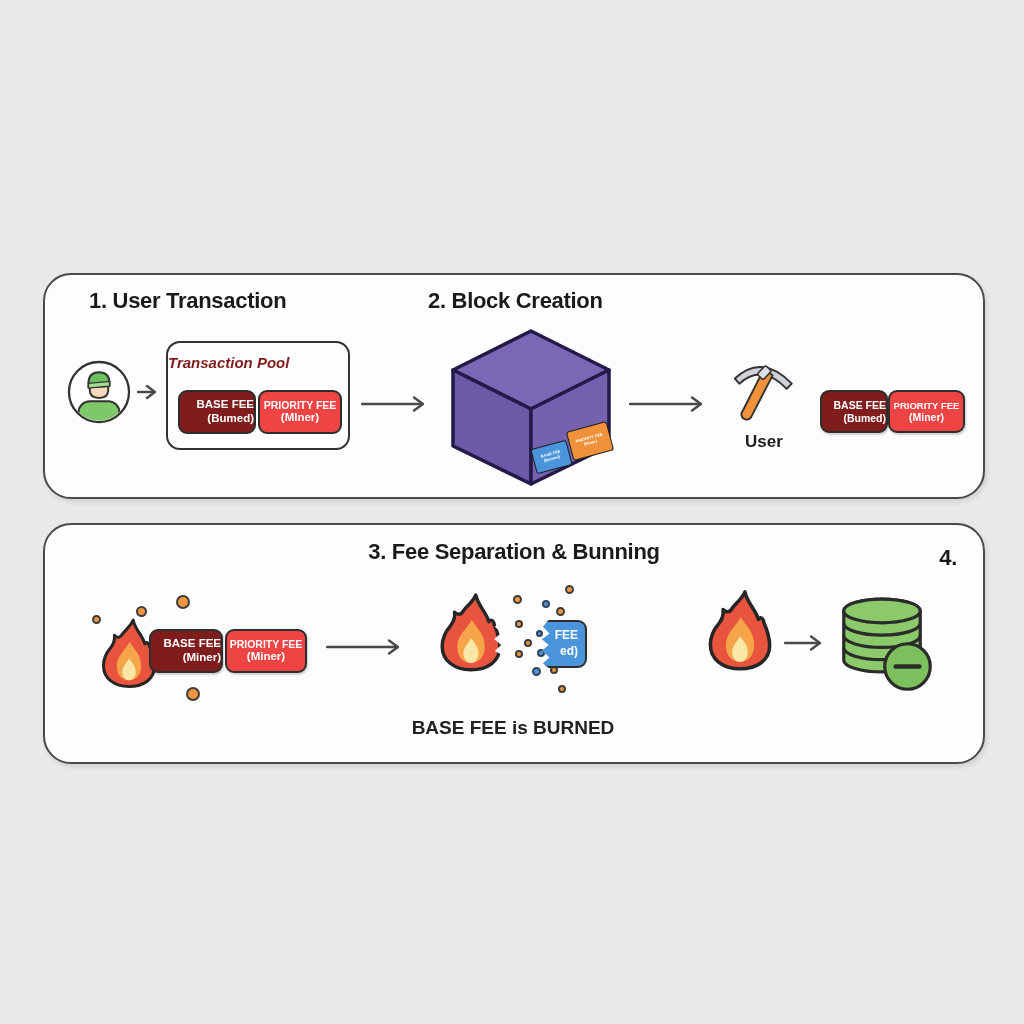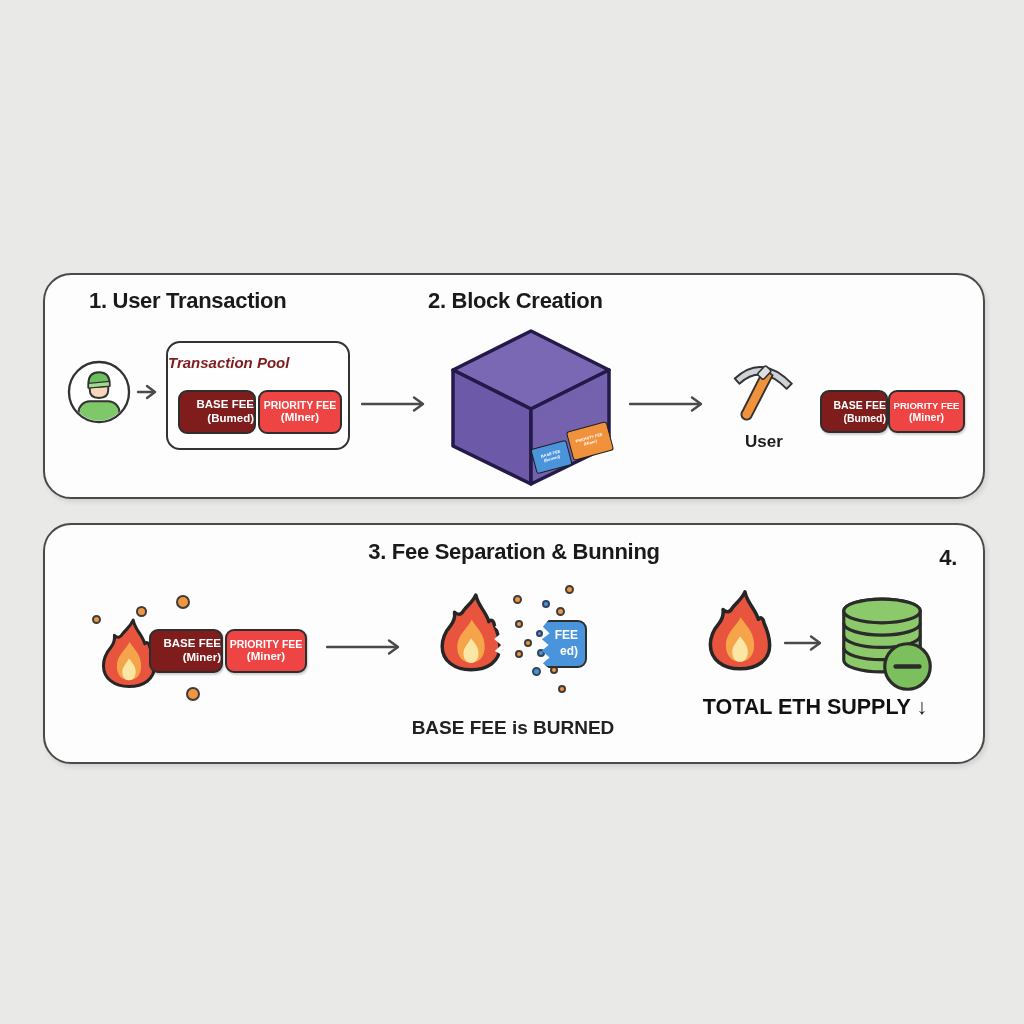--- a/index.html
+++ b/index.html
@@ -244,15 +244,14 @@
       <svg width="102" height="112" viewBox="0 0 112 114">
         <path d="M14 24 a42 13 0 0 1 84 0 v54 a42 13 0 0 1 -84 0 Z" fill="#8cc96b" stroke="#2b2b2b" stroke-width="3.5"></path>
         <ellipse cx="56" cy="24" rx="42" ry="13" fill="#8cc96b" stroke="#2b2b2b" stroke-width="3.5"></ellipse>
         <path d="M14 37.5 a42 13 0 0 0 84 0 M14 51 a42 13 0 0 0 84 0 M14 64.5 a42 13 0 0 0 84 0" fill="none" stroke="#2b2b2b" stroke-width="3.5"></path>
         <g>
           <circle cx="84" cy="85" r="25" fill="#7cc05e" stroke="#2b2b2b" stroke-width="3.5"></circle>
           <path d="M71 85 H97" stroke="#2b2b2b" stroke-width="5" stroke-linecap="round"></path>
         </g>
       </svg>
     </div>
-    <div class="caption c-supply">TOTAL ETH SUPPLY ↓</div>
   </section>
 </div>
 
 </body></html>

